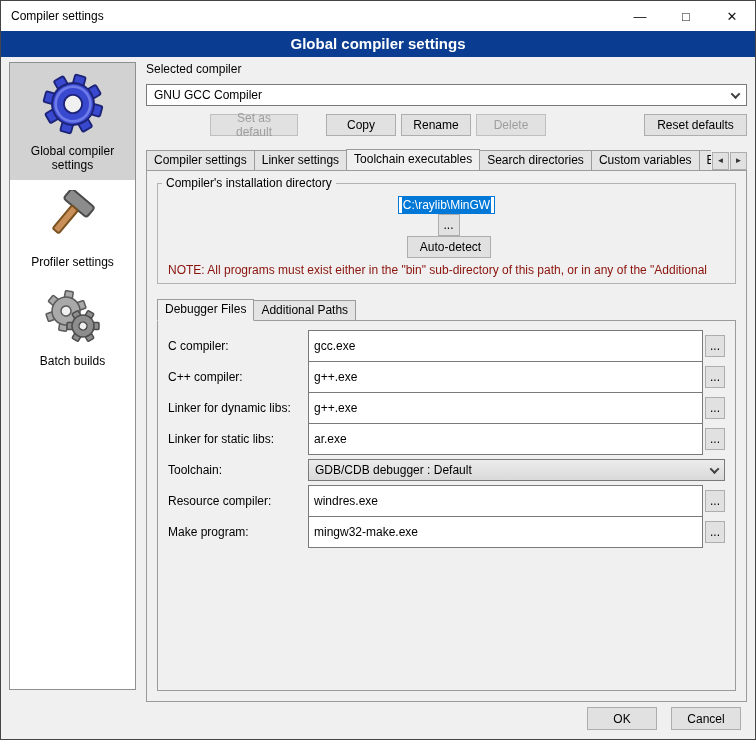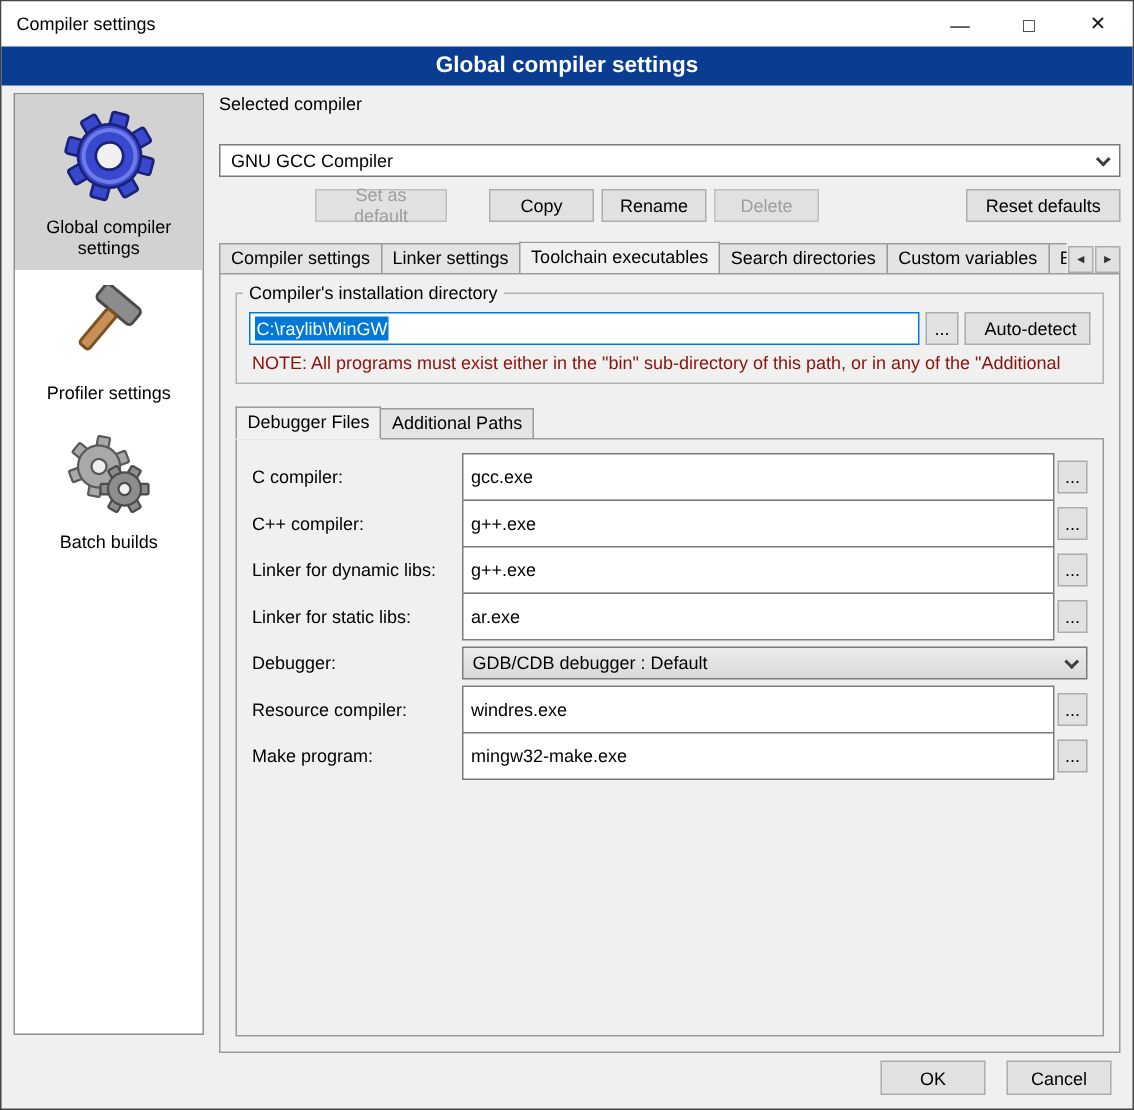--- a/index.html
+++ b/index.html
@@ -44,21 +44,21 @@
     width: 127px; height: 628px; flex: none;
     background: #fff; border: 1px solid #8f8f8f;
     overflow: hidden;
   }
   .side-item { padding: 10px 3px 8px; text-align: center; cursor: default; }
   .side-item.selected { background: #d2d2d2; }
   .side-label { margin-top: 6px; line-height: 14px; }
 
   
   .main { flex: 1; display: flex; flex-direction: column; min-width: 0; }
-  .sc-label { margin-bottom: 20px; }
+  .sc-label { margin-bottom: 8px; }
   .combo {
     height: 22px; background: #fff; border: 1px solid #7a7a7a;
     display: flex; align-items: center; padding: 0 7px;
   }
   .chev {
     width: 7px; height: 7px; flex: none;
     border-right: 2px solid #404040; border-bottom: 2px solid #404040;
     transform: rotate(45deg) translate(-1px,-1px);
     margin-left: auto;
   }
@@ -103,21 +103,21 @@
 
   
   .groupbox {
     position: relative; border: 1px solid #b2b2b2;
     padding: 12px 8px 4px; margin-bottom: 12px; flex: none;
   }
   .groupbox .legend {
     position: absolute; top: -8px; left: 4px;
     background: #f0f0f0; padding: 0 4px;
   }
-  .dir-row { display: flex; align-items: center; }
+  .dir-row { display: flex; align-items: center; flex-direction: column; }
   .dir-input {
     flex: 1; height: 22px; background: #fff;
     border: 1px solid #0078d7; display: flex; align-items: center;
     padding: 0 3px; overflow: hidden; white-space: nowrap;
   }
   .dir-input .sel { background: #0078d7; color: #fff; padding: 1px 1px; }
   .mini-btn { width: 22px; flex: none; margin-left: 4px; }
   .auto-btn { width: 84px; flex: none; margin-left: 4px; padding-left: 12px; }
   .note { color: #8a120b; margin: 5px 2px 2px; white-space: nowrap; overflow: hidden; }
 
@@ -306,21 +306,21 @@
 
             <div class="frow">
               <div class="flabel">Linker for static libs:</div>
               <div class="finput">
                   <span>ar.exe</span>
                 </div>
               <button class="btn fbrowse">...</button>
             </div>
 
             <div class="frow">
-              <div class="flabel">Debugger:</div>
+              <div class="flabel">Toolchain:</div>
               <div class="fselect">
                 <span>GDB/CDB debugger : Default</span>
                 <span class="chev"></span>
               </div>
             </div>
 
             <div class="frow">
               <div class="flabel">Resource compiler:</div>
               <div class="finput">
                   <span>windres.exe</span>

